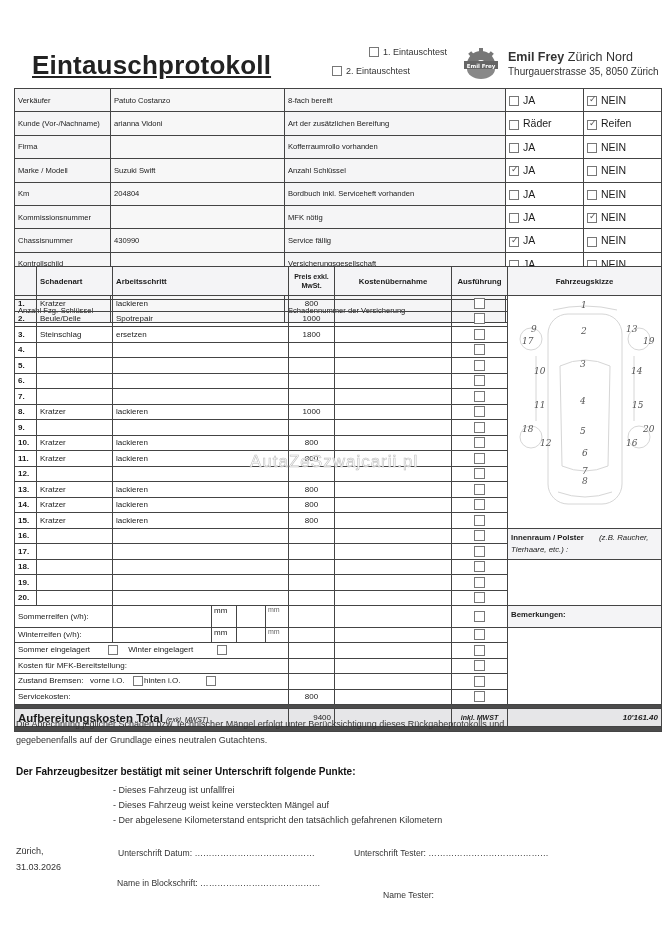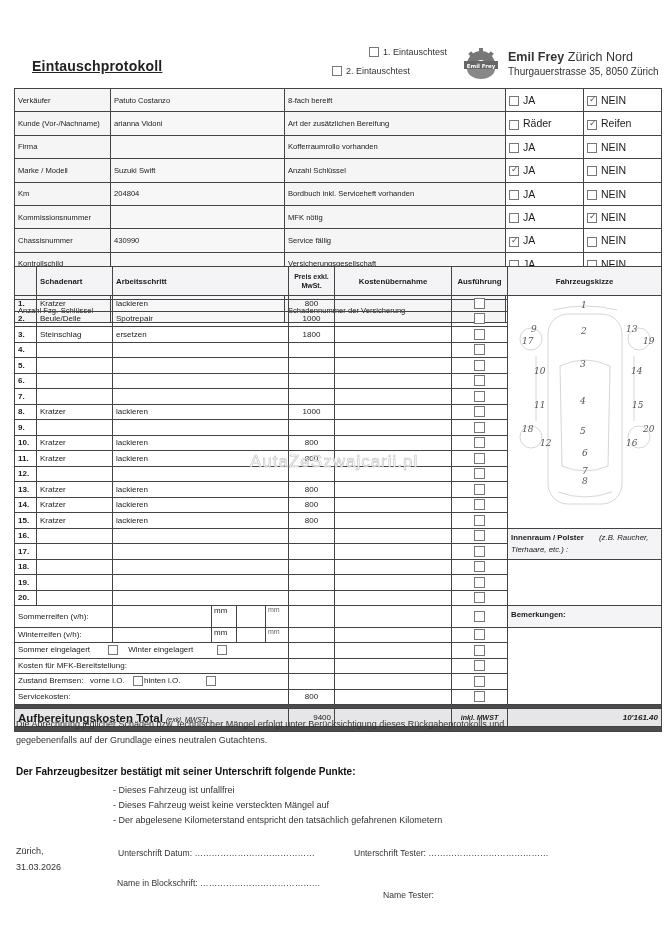--- a/index.html
+++ b/index.html
@@ -1,18 +1,18 @@
 <!DOCTYPE html>
 <html><head>
 <meta charset="utf-8">
 <style>
   html, body { margin:0; padding:0; background:#fff; }
   body { width:668px; height:944px; position:relative; overflow:hidden; font-family:"Liberation Sans", sans-serif; color:#1a1a1a; }
   .abs { position:absolute; }
-  .title { left:32px; top:58px; font-size:14px; font-weight:bold; text-decoration:underline; color:#222; letter-spacing:0.2px; }
+  .title { left:32px; top:50px; font-size:26px; font-weight:bold; text-decoration:underline; color:#222; letter-spacing:0.2px; }
   .testopt { font-size:9px; color:#333; display:flex; align-items:center; gap:4px; }
   .cb { display:inline-block; width:10px; height:10px; border:1px solid #777; background:#fff; box-sizing:border-box; position:relative; vertical-align:middle; }
   .cb.checked::after { content:"✓"; position:absolute; left:1px; top:-3px; font-size:9px; color:#555; }
   .logo { left:461px; top:47px; width:40px; height:32px; }
   .company-name { left:508px; top:50px; font-size:12.5px; color:#333; }
   .company-name b { font-weight:bold; }
   .company-addr { left:508px; top:66px; font-size:10px; color:#333; }
 
   table { border-collapse:collapse; }
   .t1 { position:absolute; left:14px; top:88px; width:647px; table-layout:fixed; }

